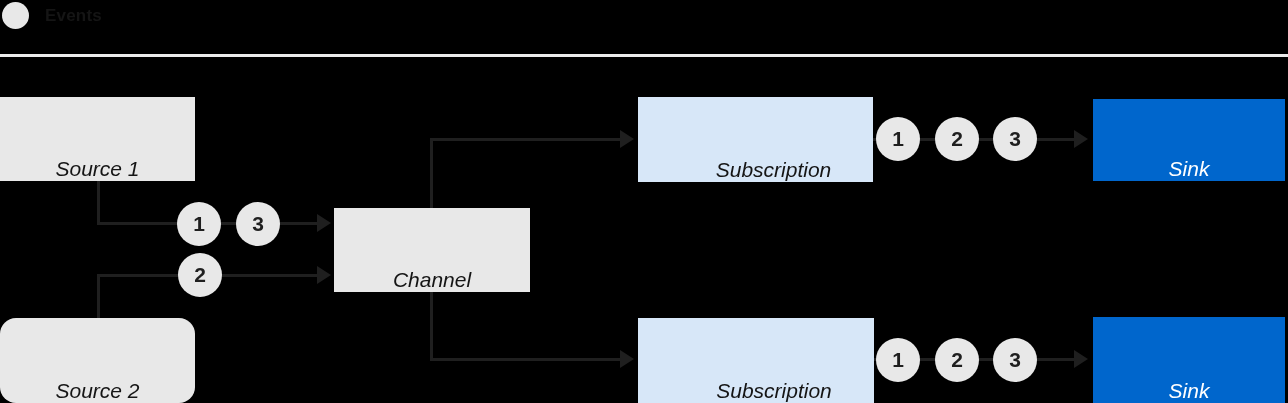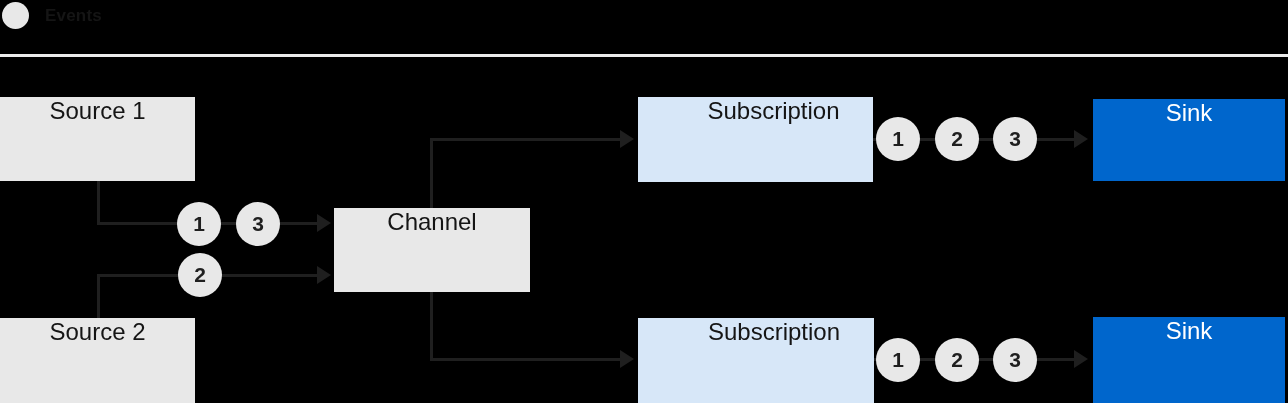--- a/index.html
+++ b/index.html
@@ -19,28 +19,28 @@
     position:absolute;left:45px;top:6px;
     font-size:17px;font-weight:700;letter-spacing:.2px;
     color:var(--text-dark,#151515);
   }
   .divider{
     position:absolute;left:0;top:54px;width:1288px;height:3px;
     background:var(--divider,#ebebeb);
   }
   
   .node{
-    position:absolute;display:flex;align-items:flex-start;justify-content:center;
-    font-size:24px;font-weight:500;color:var(--text-dark,#151515);
+    position:absolute;display:flex;align-items:flex-end;justify-content:center;
+    font-size:21px;font-weight:500;color:var(--text-dark,#151515);font-style:italic;
   }
   .node.gray{background:var(--box-gray,#e8e8e8);}
   .node.lightblue{background:var(--box-blue-light,#d7e7f8);padding-left:36px;}
   .node.blue{background:var(--box-blue,#0066cc);color:var(--text-white,#ffffff);}
   #source1{left:0;top:97px;width:195px;height:84px;}
-  #source2{left:0;top:318px;width:195px;height:85px;}
+  #source2{left:0;top:318px;width:195px;height:85px;border-radius:16px;}
   #channel{left:334px;top:208px;width:196px;height:84px;}
   #sub-top{left:638px;top:97px;width:199px;height:85px;}
   #sub-bottom{left:638px;top:318px;width:200px;height:85px;}
   #sink-top{left:1093px;top:99px;width:192px;height:82px;}
   #sink-bottom{left:1093px;top:317px;width:192px;height:86px;}
   
   .line{position:absolute;background:var(--line,#1f1f1f);}
   #l-src1-v{left:97px;top:181px;width:3px;height:42px;}
   #l-src1-h{left:97px;top:222px;width:221px;height:3px;}
   #l-src2-v{left:97px;top:275px;width:3px;height:43px;}

